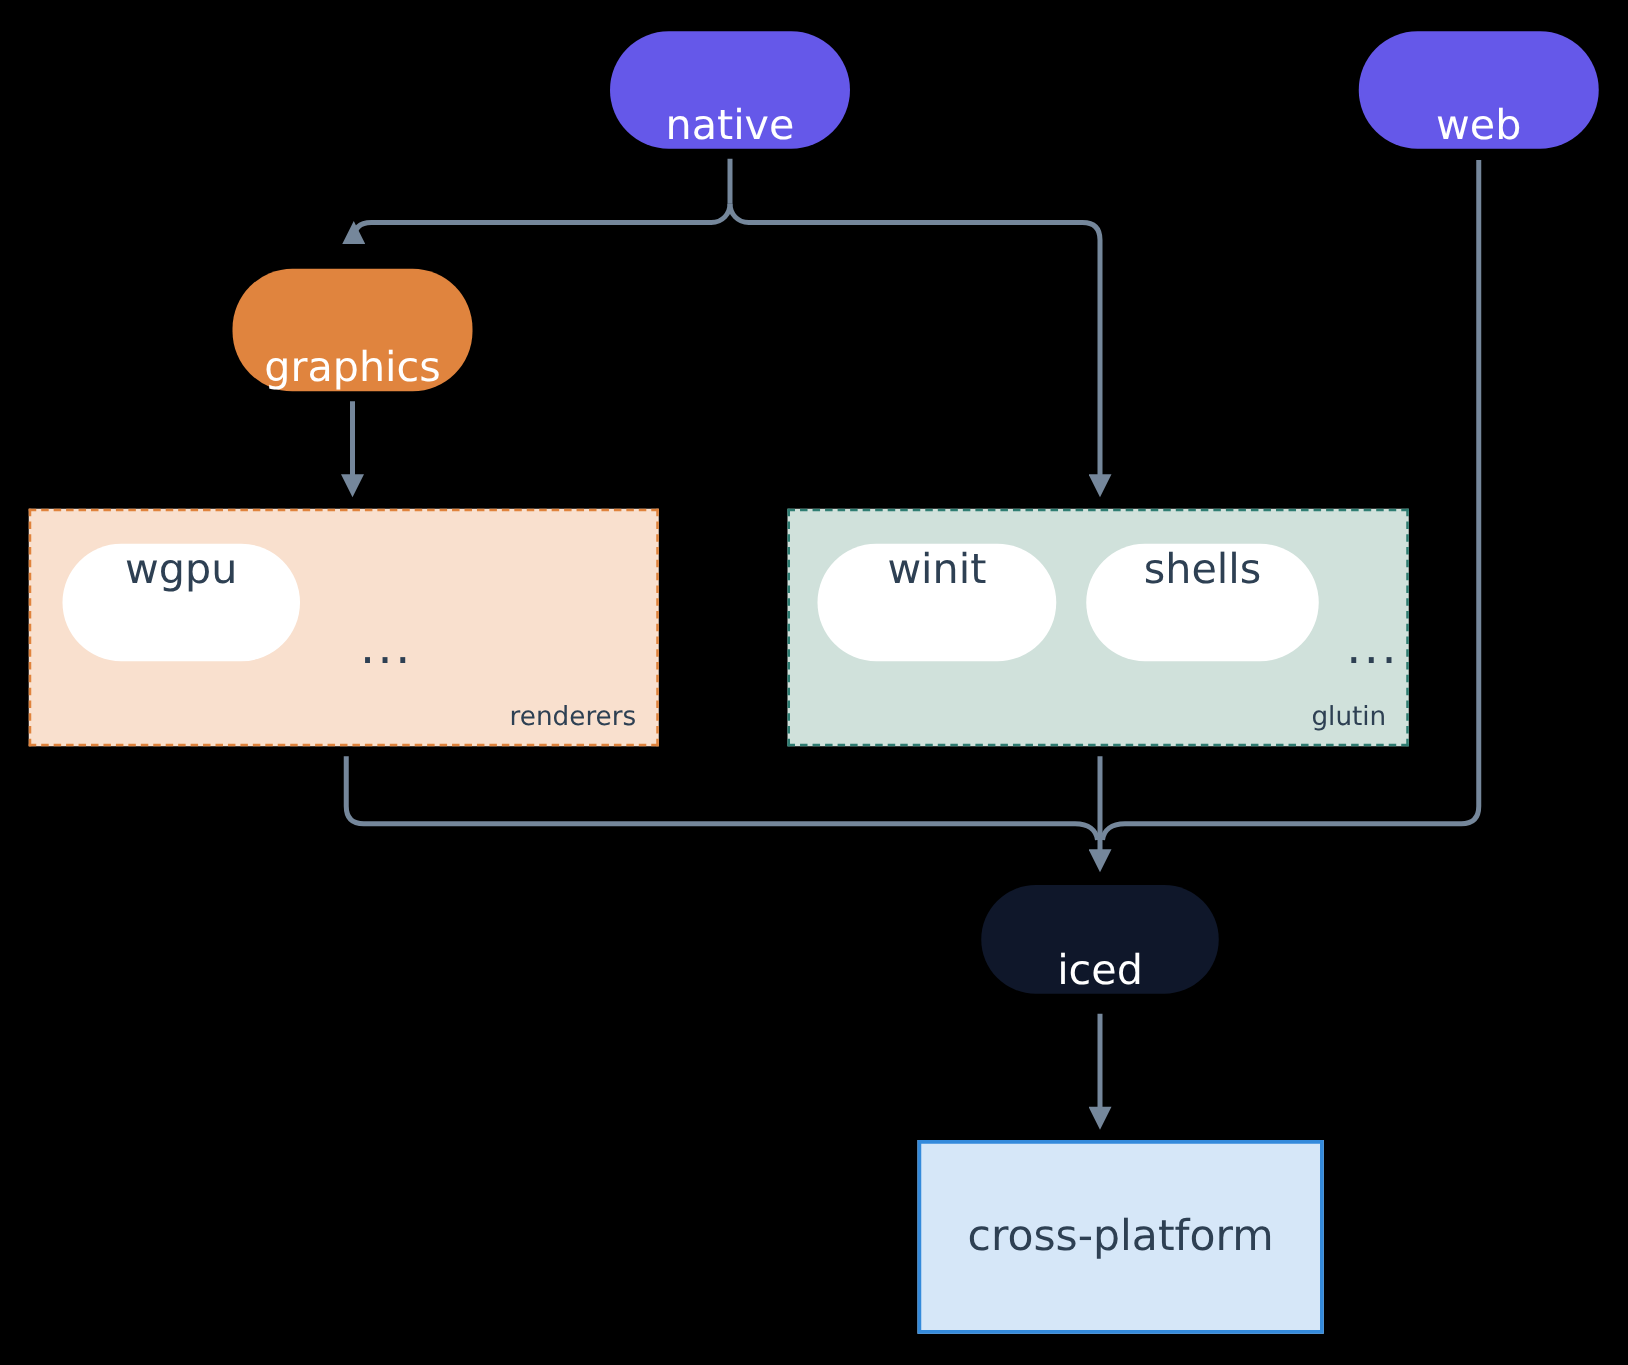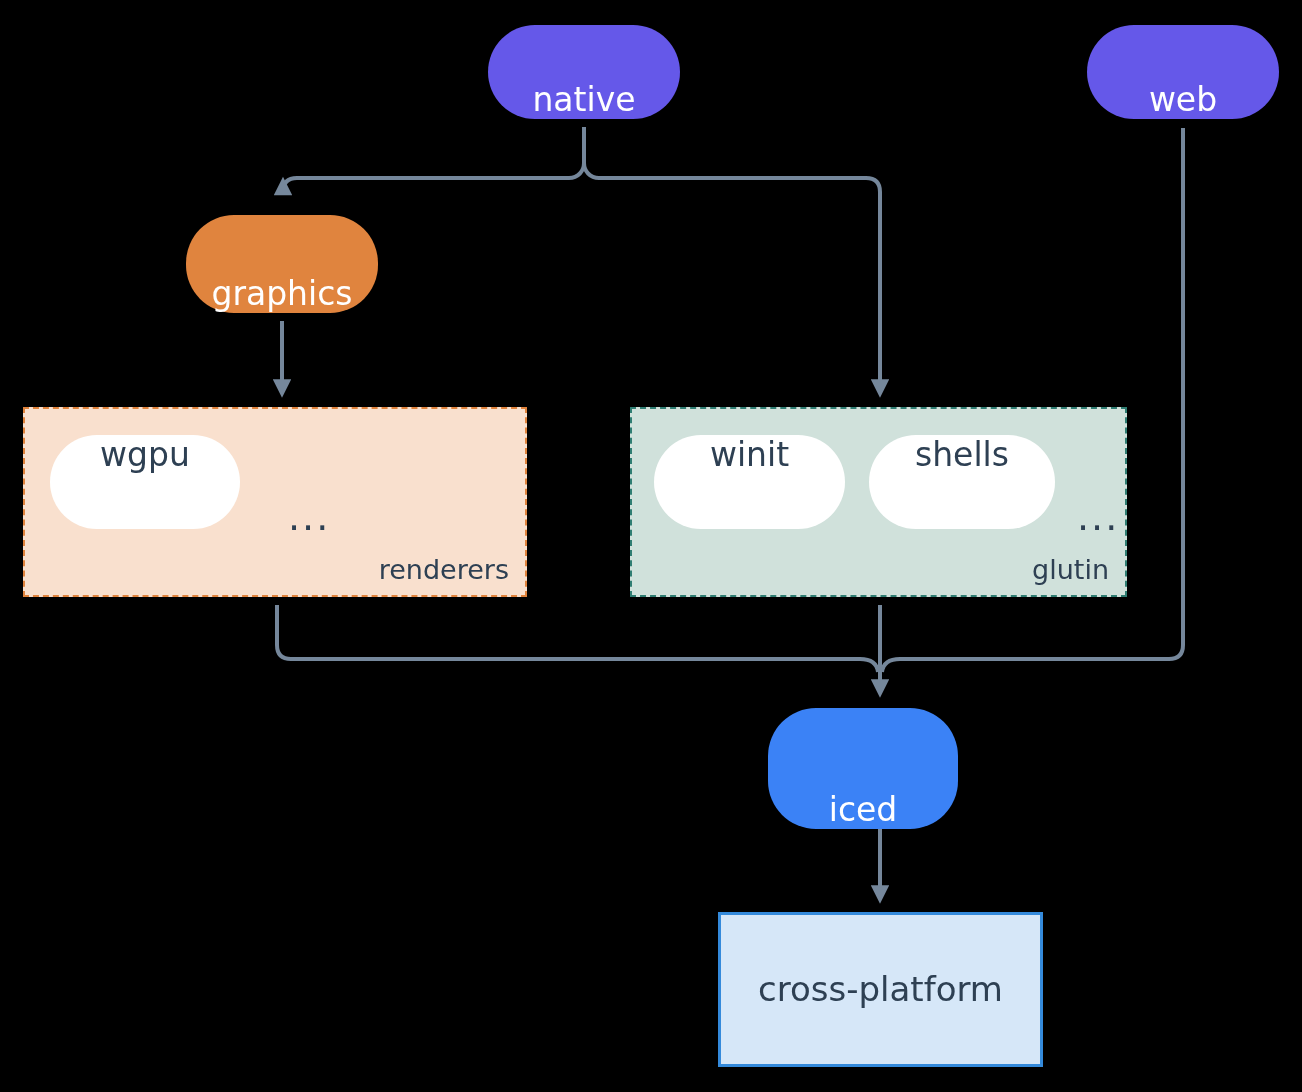--- a/index.html
+++ b/index.html
@@ -27,21 +27,21 @@
     display: flex;
     align-items: flex-end;
     justify-content: center;
     font-size: 33px;
     color: #FFFFFF;
     box-sizing: border-box;
   }
   .pill-native   { left: 488px;  top: 25px;  width: 192px; height: 94px; background: #6558E9; }
   .pill-web      { left: 1087px; top: 25px;  width: 192px; height: 94px; background: #6558E9; }
   .pill-graphics { left: 186px;  top: 215px; width: 192px; height: 98px; background: #E0843E; }
-  .pill-iced     { left: 768px;  top: 708px; width: 190px; height: 121px; background: #3b82f6; }
+  .pill-iced     { left: 785px;  top: 708px; width: 190px; height: 87px; background: #0f172a; }
   .group-box {
     position: absolute;
     top: 407px;
     height: 190px;
     box-sizing: border-box;
     display: flex;
     align-items: flex-start;
   }
   .group-renderers {
     left: 23px;
@@ -79,26 +79,26 @@
     font-size: 38px;
     color: #2E4053;
     letter-spacing: 2px;
     line-height: 1;
     padding-top: 4px;
   }
   .group-label {
     position: absolute;
     right: 16px;
     bottom: 10px;
-    font-size: 27px;
+    font-size: 21px;
     color: #2E4053;
   }
   .app-box {
     position: absolute;
-    left: 718px;
+    left: 734px;
     top: 912px;
     width: 325px;
     height: 155px;
     box-sizing: border-box;
     background: #D6E7F8;
     border: 3px solid #348ADB;
     display: flex;
     flex-direction: column;
     align-items: center;
     justify-content: center;

